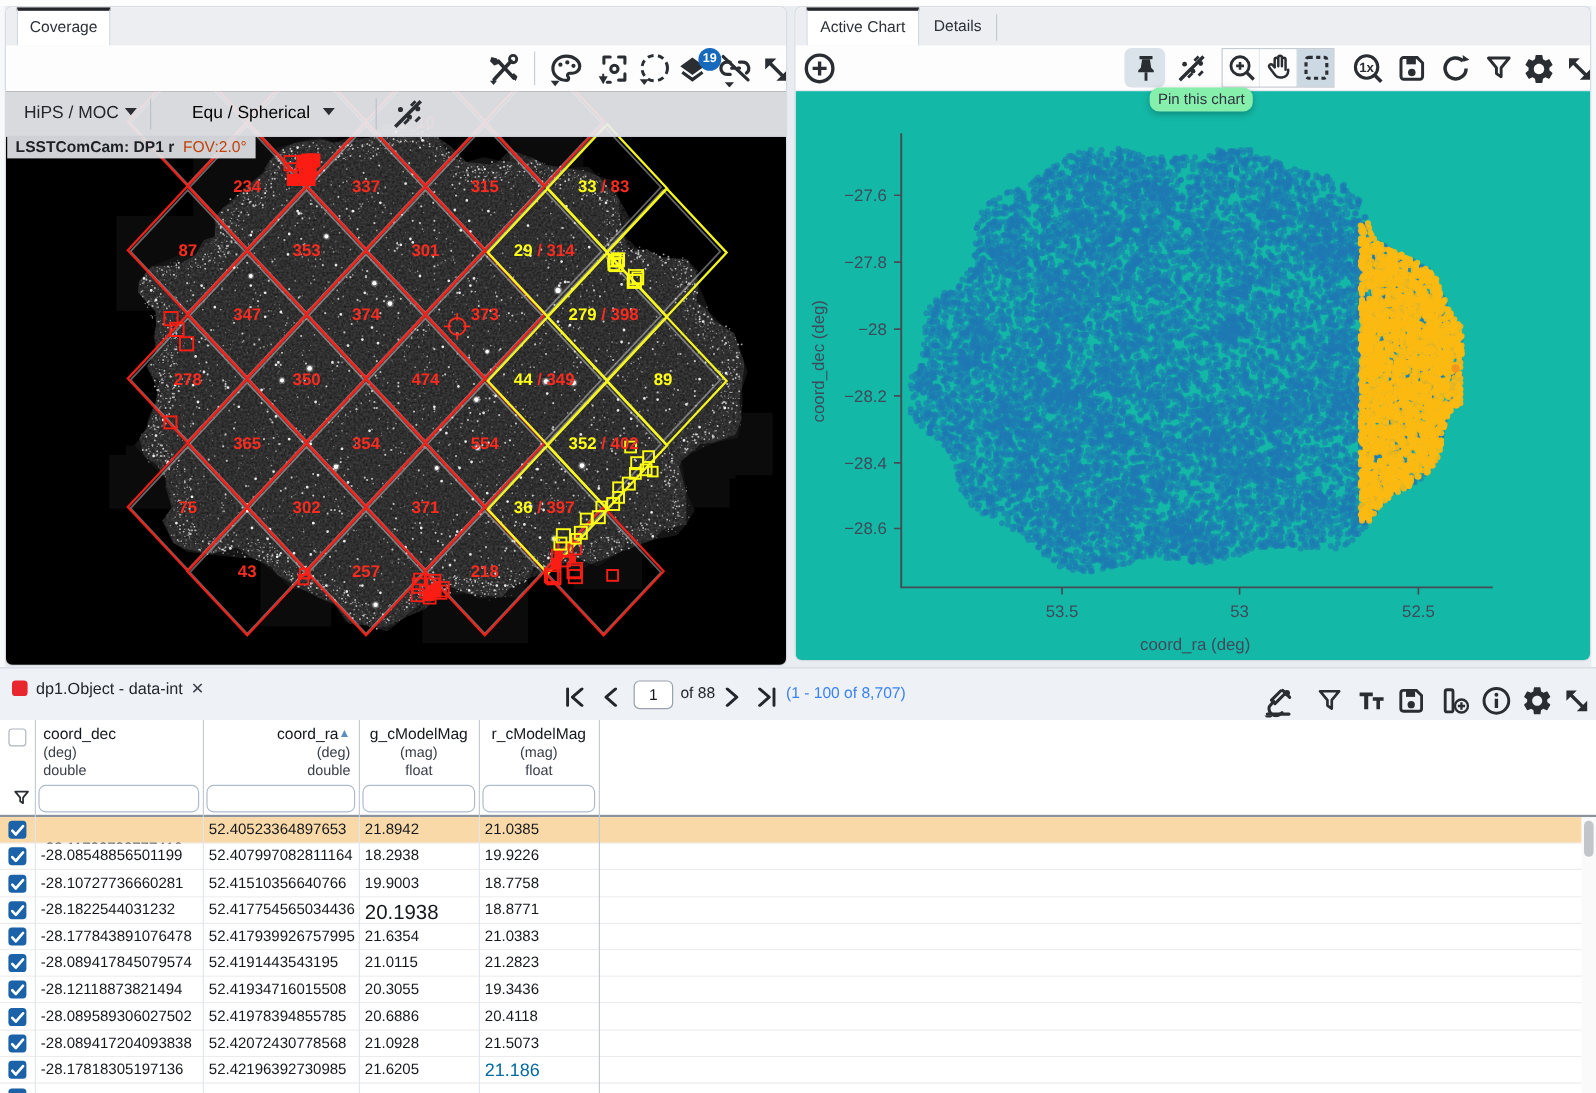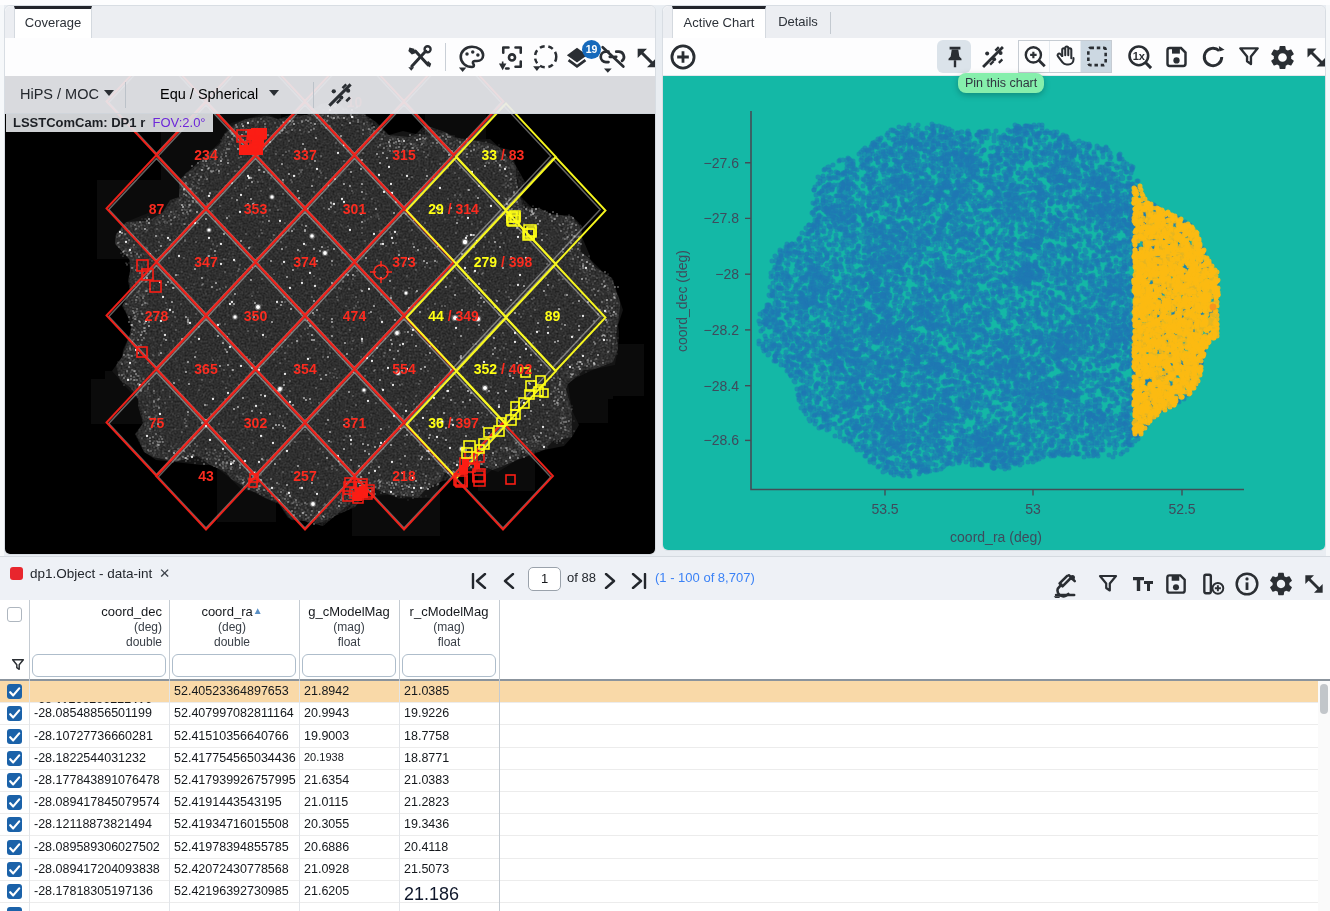--- a/index.html
+++ b/index.html
@@ -272,21 +272,21 @@
       <div class="abs" style="left:308px;top:6px;width:1px;height:26px;background:#bcc2c9"></div>
       <svg style="position:absolute;left:320px;top:4px" width="30" height="30" viewBox="0 0 24 24">
           <circle cx="7" cy="9" r="1.7" fill="#2a2e33"></circle>
           <circle cx="13" cy="14" r="1.7" fill="#2a2e33"></circle>
           <circle cx="18.5" cy="8.5" r="1.7" fill="#2a2e33"></circle>
 <path d="M9.5 18.5l3-3M17 17l3-3M14 6.5l3-3" stroke="#2a2e33" stroke-width="2"></path>
 <path d="M3.5 20.5L20.5 3.5" stroke="#2a2e33" stroke-width="2.4"></path>
         </svg>
     </div>
     
-    <div class="abs" style="left:1px;top:38px;background:rgba(225,227,230,0.92);padding:1px 7px 2px 7px;font-size:13px"><b style="color:#1c1f24">LSSTComCam: DP1 r</b>&nbsp; <span style="color:#6d28d9">FOV:2.0°</span></div>
+    <div class="abs" style="left:1px;top:38px;background:rgba(225,227,230,0.92);padding:1px 7px 2px 7px;font-size:13px"><b style="color:#1c1f24">LSSTComCam: DP1 r</b>&nbsp; <span style="color:#c2410c">FOV:2.0°</span></div>
     
   </div>
 </div>
 
 <div class="abs" style="left:662px;top:5px;width:664px;height:546px;border-radius:6px;background:#fdfdfe;overflow:hidden;border:1px solid #d8dde3">
   <div class="abs" style="left:0;top:0;width:664px;height:32px;background:#eceef2;border-radius:6px 6px 0 0"></div>
   <div class="abs" style="left:9px;top:0;width:94px;height:32px;background:#fff;border-top:3px solid #23252b;border-left:1px solid #d4d9df;border-right:1px solid #d4d9df;color:#2c3138;font-size:13px;text-align:center;line-height:28px">Active Chart</div>
   <div class="abs" style="left:103px;top:0;width:64px;height:32px;color:#2c3138;font-size:13px;text-align:center;line-height:31px">Details</div>
   <div class="abs" style="left:167px;top:6px;width:1px;height:22px;background:#c3c9d0"></div>
 
@@ -453,22 +453,22 @@
   <svg style="position:absolute;left:1267px;top:14px" width="28" height="28" viewBox="0 0 24 24">
       <path fill-rule="evenodd" d="M19.14 12.94c.04-.3.06-.61.06-.94 0-.32-.02-.64-.07-.94l2.03-1.58c.18-.14.23-.41.12-.61l-1.92-3.32c-.12-.22-.37-.29-.59-.22l-2.39.96c-.5-.38-1.03-.7-1.62-.94l-.36-2.54c-.04-.24-.24-.41-.48-.41h-3.84c-.24 0-.43.17-.47.41l-.36 2.54c-.59.24-1.13.57-1.62.94l-2.39-.96c-.22-.08-.47 0-.59.22L2.74 8.87c-.12.21-.08.47.12.61l2.03 1.58c-.05.3-.09.63-.09.94s.02.64.07.94l-2.03 1.58c-.18.14-.23.41-.12.61l1.92 3.32c.12.22.37.29.59.22l2.39-.96c.5.38 1.03.7 1.62.94l.36 2.54c.05.24.24.41.48.41h3.84c.24 0 .44-.17.47-.41l.36-2.54c.59-.24 1.13-.56 1.62-.94l2.39.96c.22.08.47 0 .59-.22l1.92-3.32c.12-.22.07-.47-.12-.61l-2.01-1.58zM12 15.6c-1.98 0-3.6-1.62-3.6-3.6s1.62-3.6 3.6-3.6 3.6 1.62 3.6 3.6-1.62 3.6-3.6 3.6z" fill="#2a2e33"></path>
     </svg>
   <svg style="position:absolute;left:1301px;top:15px" width="26" height="26" viewBox="0 0 24 24">
       <path d="M4 4h8L4 12zM20 20h-8L20 12z" fill="#2a2e33"></path>
       <path d="M6 6L18 18" stroke="#2a2e33" stroke-width="2.6"></path>
     </svg>
 
   <div class="abs" style="left:0;top:44px;width:1330px;height:81px;background:#fff;border-bottom:2px solid #8b949d"></div>
   <div class="abs" style="left:7px;top:51px;width:15px;height:15px;background:#fff;border:1.5px solid #aeb6bf;border-radius:3px"></div>
-  <div class="abs" style="left:36px;top:48px;width:126px;text-align:right;font-size:13px;color:#15181c">coord_dec<br><span style="font-size:12px;color:#3a4048">(deg)<br>double</span></div>
-  <div class="abs" style="left:172px;top:48px;width:120px;text-align:center;font-size:13px;color:#15181c">coord_ra<span style="color:#5a8fc4;font-size:10px;vertical-align:2px">▲</span><br><span style="font-size:12px;color:#3a4048">(deg)<br>double</span></div>
+  <div class="abs" style="left:36px;top:48px;width:126px;text-align:left;font-size:13px;color:#15181c">coord_dec<br><span style="font-size:12px;color:#3a4048">(deg)<br>double</span></div>
+  <div class="abs" style="left:172px;top:48px;width:120px;text-align:right;font-size:13px;color:#15181c">coord_ra<span style="color:#5a8fc4;font-size:10px;vertical-align:2px">▲</span><br><span style="font-size:12px;color:#3a4048">(deg)<br>double</span></div>
   <div class="abs" style="left:302px;top:48px;width:94px;text-align:center;font-size:13px;color:#15181c">g_cModelMag<br><span style="font-size:12px;color:#3a4048">(mag)<br>float</span></div>
   <div class="abs" style="left:402px;top:48px;width:94px;text-align:center;font-size:13px;color:#15181c">r_cModelMag<br><span style="font-size:12px;color:#3a4048">(mag)<br>float</span></div>
   <svg class="abs" style="left:10px;top:100px" width="16" height="18" viewBox="0 0 24 24">
       <path d="M4 4h16l-6.2 7.5v7L10.2 16v-4.5z" fill="none" stroke="#2a2e33" stroke-width="2.2" stroke-linejoin="round"></path>
     </svg>
   <div class="abs" style="left:32px;top:98px;width:134px;height:23px;background:#fff;border:1px solid #aebdcb;border-radius:6px"></div>
   <div class="abs" style="left:172px;top:98px;width:124px;height:23px;background:#fff;border:1px solid #aebdcb;border-radius:6px"></div>
   <div class="abs" style="left:302px;top:98px;width:94px;height:23px;background:#fff;border:1px solid #aebdcb;border-radius:6px"></div>
   <div class="abs" style="left:402px;top:98px;width:94px;height:23px;background:#fff;border:1px solid #aebdcb;border-radius:6px"></div>
 
@@ -486,37 +486,37 @@
     <div style="position:absolute;left:34px;top:700px;font-size:12.5px;color:#15181c">-28.11728782777416</div>
     <div style="position:absolute;left:174px;top:684px;font-size:12.5px;color:#15181c">52.40523364897653</div>
     <div style="position:absolute;left:304px;top:684px;font-size:12.5px;color:#15181c">21.8942</div>
     <div style="position:absolute;left:404px;top:684px;font-size:12.5px;color:#15181c">21.0385</div>
     <div style="position:absolute;left:0;top:703px;width:1318px;height:22px;background:#fff;border-bottom:1px solid #ececec"></div>
     <div style="position:absolute;left:7px;top:706px;width:15px;height:15px;background:#1b62a9;border-radius:3px"><svg width="15" height="15" viewBox="0 0 15 15">
         <path d="M3.2 8.2l3 3.2 6-7" stroke="#fff" stroke-width="2.2" fill="none" stroke-linecap="round" stroke-linejoin="round"></path>
       </svg></div>
     <div style="position:absolute;left:34px;top:706px;font-size:12.5px;color:#15181c">-28.08548856501199</div>
     <div style="position:absolute;left:174px;top:706px;font-size:12.5px;color:#15181c">52.407997082811164</div>
-    <div style="position:absolute;left:304px;top:706px;font-size:12.5px;color:#15181c">20.9943</div>
+    <div style="position:absolute;left:304px;top:706px;font-size:12.5px;color:#15181c">18.2938</div>
     <div style="position:absolute;left:404px;top:706px;font-size:12.5px;color:#15181c">19.9226</div>
     <div style="position:absolute;left:0;top:726px;width:1318px;height:22px;background:#fff;border-bottom:1px solid #ececec"></div>
     <div style="position:absolute;left:7px;top:729px;width:15px;height:15px;background:#1b62a9;border-radius:3px"><svg width="15" height="15" viewBox="0 0 15 15">
         <path d="M3.2 8.2l3 3.2 6-7" stroke="#fff" stroke-width="2.2" fill="none" stroke-linecap="round" stroke-linejoin="round"></path>
       </svg></div>
     <div style="position:absolute;left:34px;top:729px;font-size:12.5px;color:#15181c">-28.10727736660281</div>
     <div style="position:absolute;left:174px;top:729px;font-size:12.5px;color:#15181c">52.41510356640766</div>
     <div style="position:absolute;left:304px;top:729px;font-size:12.5px;color:#15181c">19.9003</div>
     <div style="position:absolute;left:404px;top:729px;font-size:12.5px;color:#15181c">18.7758</div>
     <div style="position:absolute;left:0;top:748px;width:1318px;height:22px;background:#fff;border-bottom:1px solid #ececec"></div>
     <div style="position:absolute;left:7px;top:751px;width:15px;height:15px;background:#1b62a9;border-radius:3px"><svg width="15" height="15" viewBox="0 0 15 15">
         <path d="M3.2 8.2l3 3.2 6-7" stroke="#fff" stroke-width="2.2" fill="none" stroke-linecap="round" stroke-linejoin="round"></path>
       </svg></div>
     <div style="position:absolute;left:34px;top:751px;font-size:12.5px;color:#15181c">-28.1822544031232</div>
     <div style="position:absolute;left:174px;top:751px;font-size:12.5px;color:#15181c">52.417754565034436</div>
-    <div style="position:absolute;left:304px;top:751px;font-size:11px;color:#15181c">20.1938</div>
+    <div style="position:absolute;left:304px;top:751px;font-size:17px;color:#15181c">20.1938</div>
     <div style="position:absolute;left:404px;top:751px;font-size:12.5px;color:#15181c">18.8771</div>
     <div style="position:absolute;left:0;top:770px;width:1318px;height:22px;background:#fff;border-bottom:1px solid #ececec"></div>
     <div style="position:absolute;left:7px;top:773px;width:15px;height:15px;background:#1b62a9;border-radius:3px"><svg width="15" height="15" viewBox="0 0 15 15">
         <path d="M3.2 8.2l3 3.2 6-7" stroke="#fff" stroke-width="2.2" fill="none" stroke-linecap="round" stroke-linejoin="round"></path>
       </svg></div>
     <div style="position:absolute;left:34px;top:773px;font-size:12.5px;color:#15181c">-28.177843891076478</div>
     <div style="position:absolute;left:174px;top:773px;font-size:12.5px;color:#15181c">52.417939926757995</div>
     <div style="position:absolute;left:304px;top:773px;font-size:12.5px;color:#15181c">21.6354</div>
     <div style="position:absolute;left:404px;top:773px;font-size:12.5px;color:#15181c">21.0383</div>
     <div style="position:absolute;left:0;top:792px;width:1318px;height:22px;background:#fff;border-bottom:1px solid #ececec"></div>
@@ -551,21 +551,21 @@
     <div style="position:absolute;left:174px;top:862px;font-size:12.5px;color:#15181c">52.42072430778568</div>
     <div style="position:absolute;left:304px;top:862px;font-size:12.5px;color:#15181c">21.0928</div>
     <div style="position:absolute;left:404px;top:862px;font-size:12.5px;color:#15181c">21.5073</div>
     <div style="position:absolute;left:0;top:881px;width:1318px;height:22px;background:#fff;border-bottom:1px solid #ececec"></div>
     <div style="position:absolute;left:7px;top:884px;width:15px;height:15px;background:#1b62a9;border-radius:3px"><svg width="15" height="15" viewBox="0 0 15 15">
         <path d="M3.2 8.2l3 3.2 6-7" stroke="#fff" stroke-width="2.2" fill="none" stroke-linecap="round" stroke-linejoin="round"></path>
       </svg></div>
     <div style="position:absolute;left:34px;top:884px;font-size:12.5px;color:#15181c">-28.17818305197136</div>
     <div style="position:absolute;left:174px;top:884px;font-size:12.5px;color:#15181c">52.42196392730985</div>
     <div style="position:absolute;left:304px;top:884px;font-size:12.5px;color:#15181c">21.6205</div>
-    <div style="position:absolute;left:404px;top:884px;font-size:18px;color:#0f172a">21.186</div>
+    <div style="position:absolute;left:404px;top:884px;font-size:15px;color:#0369a1">21.186</div>
     <div style="position:absolute;left:0;top:904px;width:1318px;height:7px;background:#fff"></div>
     <div style="position:absolute;left:7px;top:907px;width:15px;height:5px;background:#1b62a9;border-radius:3px 3px 0 0"></div>
   <div class="abs" style="left:29px;top:681px;width:1px;height:230px;background:#e2e5e9"></div>
   <div class="abs" style="left:169px;top:681px;width:1px;height:230px;background:#e2e5e9"></div>
   <div class="abs" style="left:299px;top:681px;width:1px;height:230px;background:#e2e5e9"></div>
   <div class="abs" style="left:399px;top:681px;width:1px;height:230px;background:#e2e5e9"></div>
   <div class="abs" style="left:499px;top:681px;width:1px;height:230px;background:#c4cbd2"></div>
 
   <div class="abs" style="left:1318px;top:681px;width:12px;height:230px;background:#fafafa"></div>
   <div class="abs" style="left:1320px;top:684px;width:8px;height:30px;background:#c2c6ca;border-radius:4px"></div>

